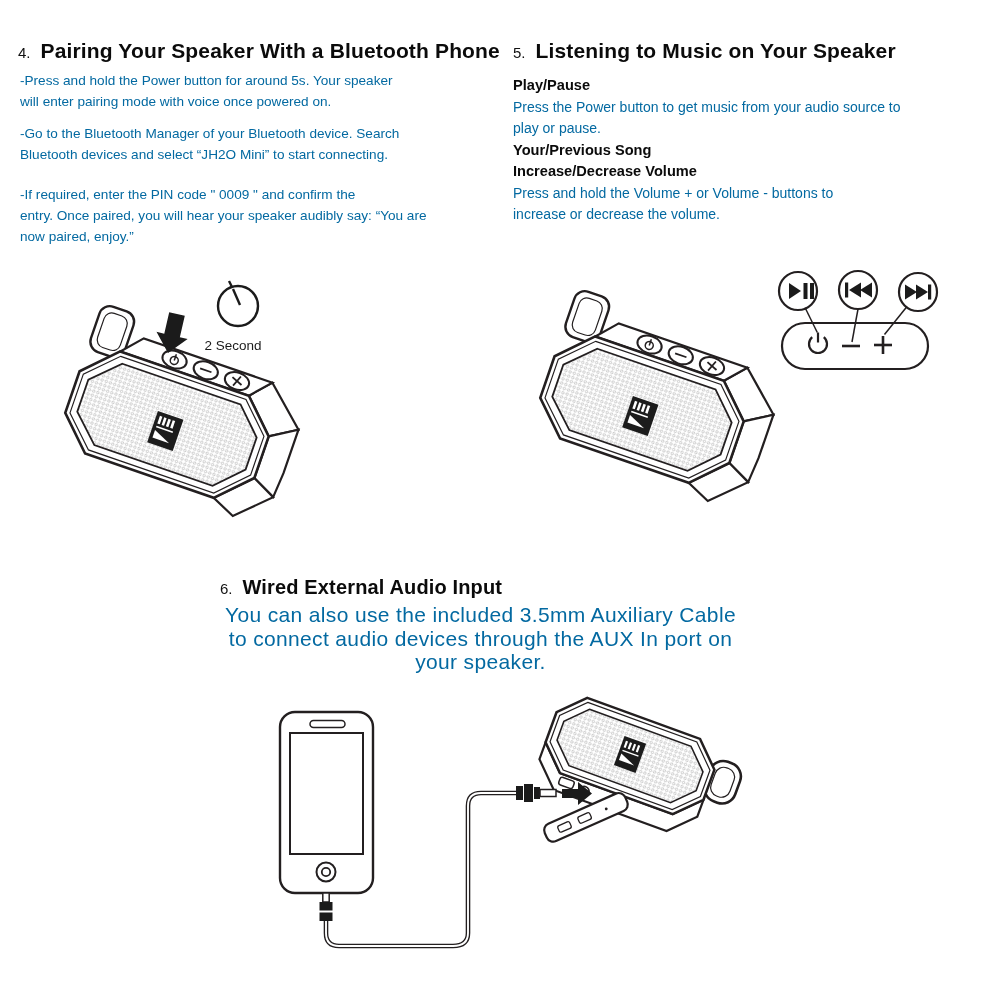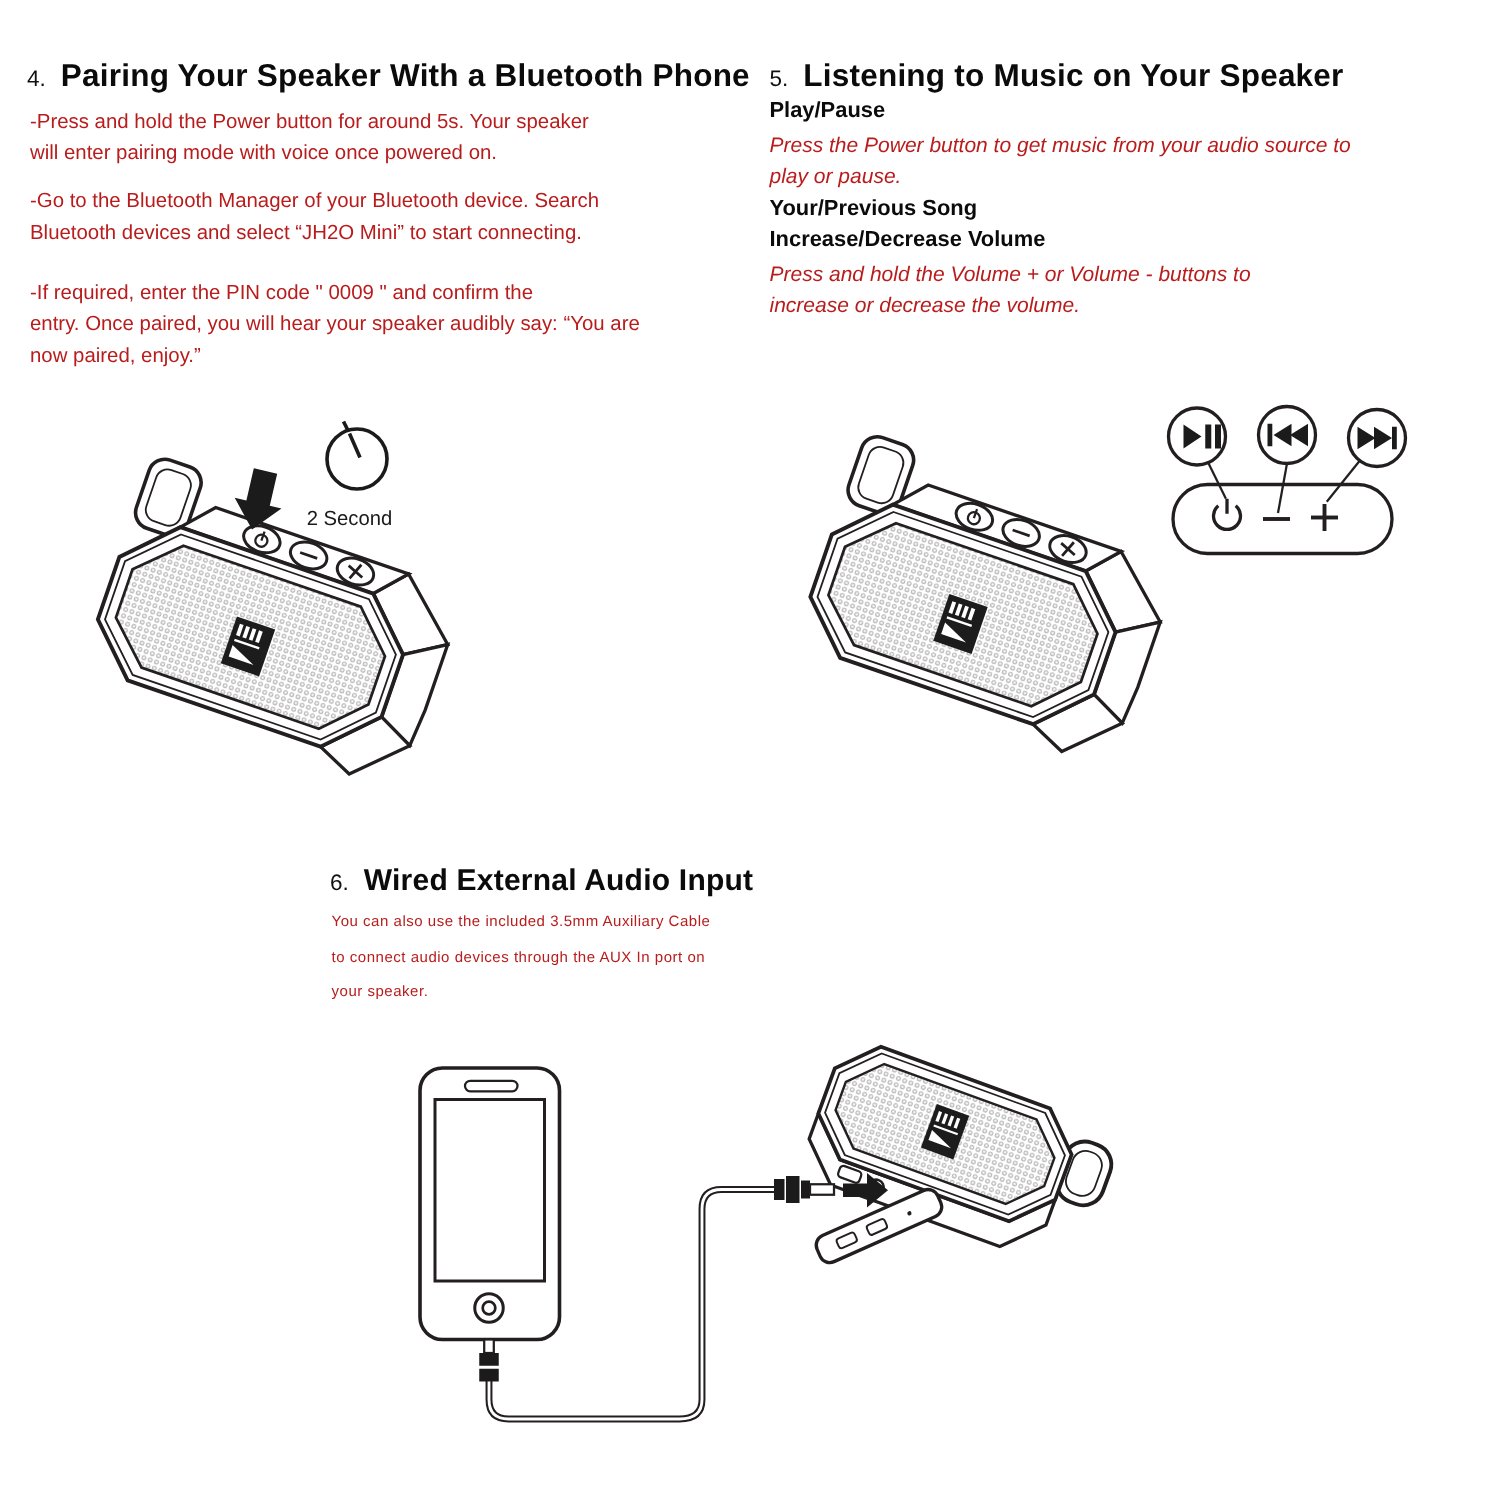--- a/index.html
+++ b/index.html
@@ -2,33 +2,33 @@
 <html><head>
 <meta charset="utf-8">
 <style>
   html,body{margin:0;padding:0;background:#ffffff;}
   #page{position:relative;width:1000px;height:1000px;background:#ffffff;overflow:hidden;
         font-family:"Liberation Sans",sans-serif;color:#1d1d1d;}
   .abs{position:absolute;}
   .sec-head{display:flex;align-items:baseline;gap:10px;line-height:20px;}
   .sec-num{font-size:15px;font-weight:400;color:#111;}
   .sec-title{font-size:21px;font-weight:700;letter-spacing:.15px;color:#0b0b0b;}
-  .body-text{white-space:pre-line;color:#b91c1c;}
+  .body-text{white-space:pre-line;color:#0369a1;}
   #sec4{left:18px;top:41px;width:482px;}
   #sec4 .body-text{font-size:13.6px;line-height:21px;}
   #sec4 .p1{margin:7px 0 0 2px;}
   #sec4 .p2{margin:11px 0 0 2px;}
   #sec4 .p3{margin:19px 0 0 2px;}
   #sec5{left:513px;top:41px;width:487px;}
   #sec5 .sub{font-size:14.6px;font-weight:700;line-height:21.5px;color:#0b0b0b;margin:0;}
-  #sec5 .first{margin-top:1px;}
-  #sec5 .body-text{font-size:14px;line-height:21.5px;margin:0;font-style:italic;}
+  #sec5 .first{margin-top:12px;}
+  #sec5 .body-text{font-size:14px;line-height:21.5px;margin:0;}
   #sec6{left:220px;top:577px;width:520px;}
   #sec6 .sec-title{font-size:20px;}
-  #sec6 .body-text{font-size:10px;line-height:23.5px;letter-spacing:.35px;margin:4px 0 0 1px;}
+  #sec6 .body-text{font-size:21px;line-height:23.5px;letter-spacing:.35px;margin:4px 0 0 1px;text-align:center;}
   svg{position:absolute;overflow:visible;}
   #illus-left{left:60px;top:280px;}
   #illus-right{left:535px;top:268px;}
   #illus-controls{left:770px;top:262px;}
   #illus-aux{left:260px;top:690px;}
 </style>
 </head>
 <body>
 
 <div id="page">

